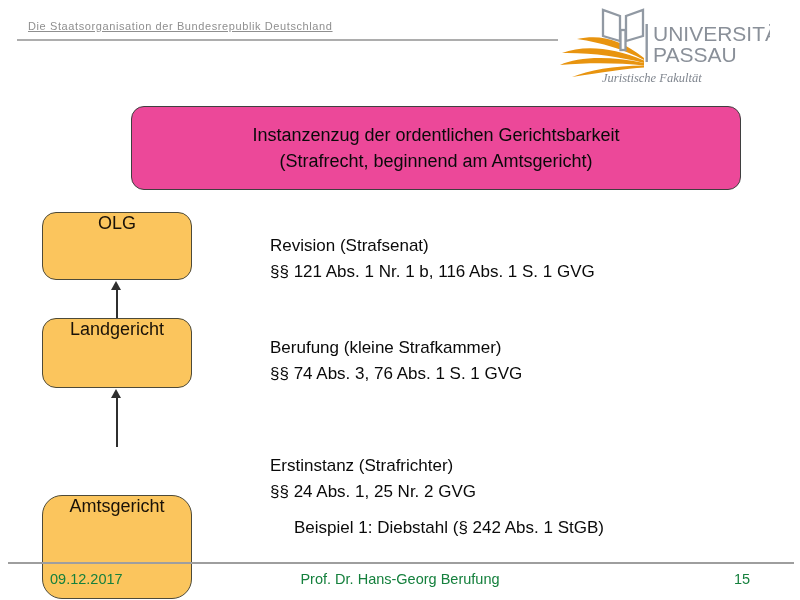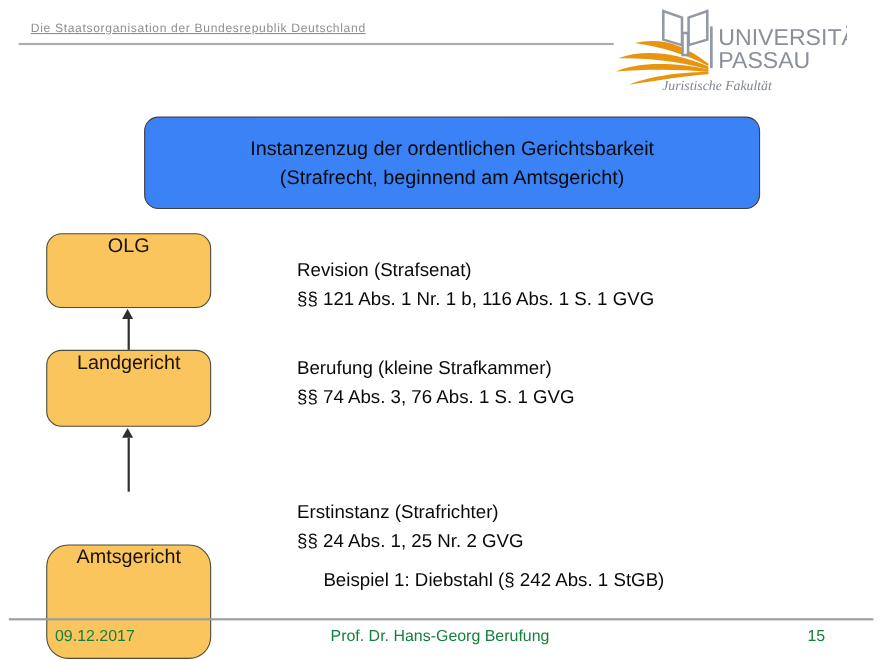--- a/index.html
+++ b/index.html
@@ -15,22 +15,22 @@
   .header-title {
     left:28px; top:20px; font-size:11px; color:#8f8f8f; letter-spacing:0.6px;text-decoration:underline;
   }
   .header-rule { left:17px; top:39px; width:541px; height:2px; background:#adadad; }
 
   
   .logo { left:556px; top:2px; width:214px; height:88px; }
 
   
   .title-box {
-    left:131px; top:106px; width:560px; height:84px;
-    background:#3b82f6; border:1.6px solid #3f3f3f; border-radius:13px;
+    left:131px; top:106px; width:610px; height:84px;
+    background:#ec4899; border:1.6px solid #3f3f3f; border-radius:13px;
     display:flex; flex-direction:column; align-items:center; justify-content:center;
     font-size:18px; line-height:26px; color:#0a0a0a; text-align:center;
   }
 
   
   .court-box {
     left:42px; width:150px; background:#fbc55d; border:1.4px solid #4d4a39;
     display:flex; align-items:flex-start; justify-content:center;
     font-size:18px; color:#1a1208;
   }
@@ -48,21 +48,21 @@
     border-bottom:9px solid #2f2f2f;
   }
   #head-1 { top:281px; }
   #head-2 { top:389px; }
 
   
   .annotation {
     left:270px; width:440px; font-size:17px; line-height:25.5px; color:#0a0a0a;
   }
   #ann-1 { top:221px;margin-top:12px; }
-  #ann-2 { top:322px; }
+  #ann-2 { top:335px; }
   #ann-3 { top:453px; }
   .annotation .extra { margin-top:11px;margin-left:24px; }
 
   
   .footer-rule { left:8px; top:562px; width:786px; height:1.6px; background:#9e9e9e; }
   .footer-text { top:571px; font-size:14.5px; color:#15803d; }
   .footer-date { left:50px; }
   .footer-author { left:0; width:800px; text-align:center; }
   .footer-page { left:734px; }
 </style>

